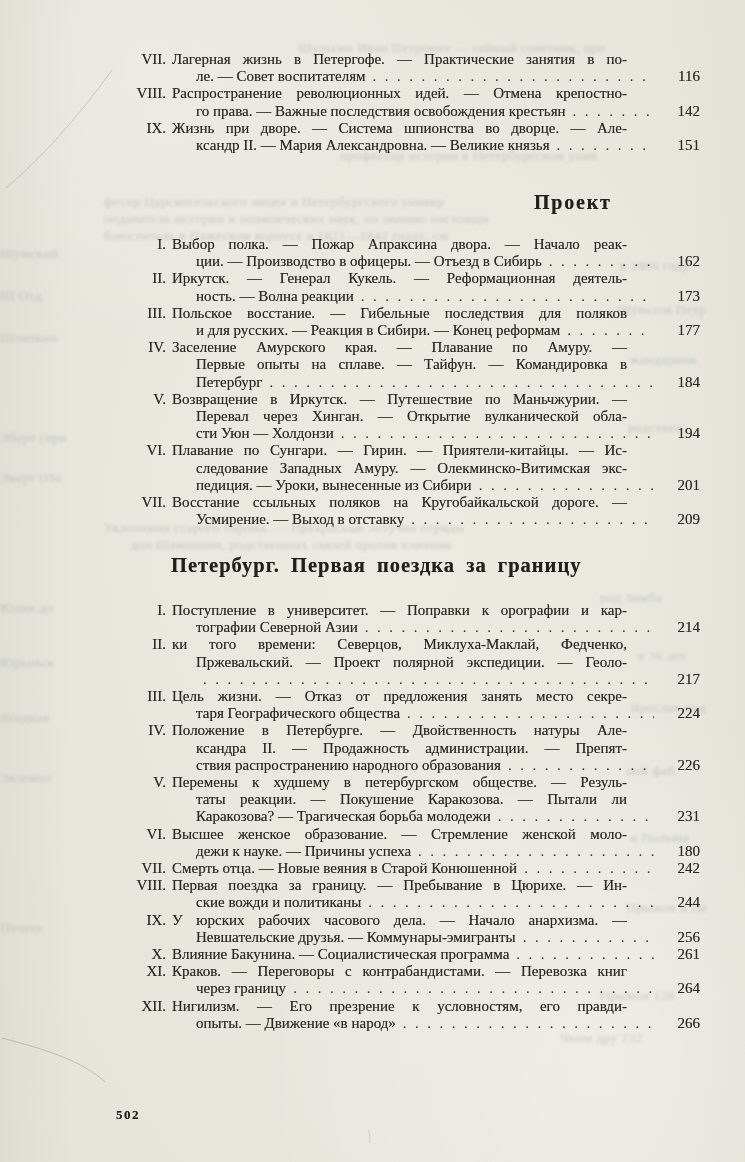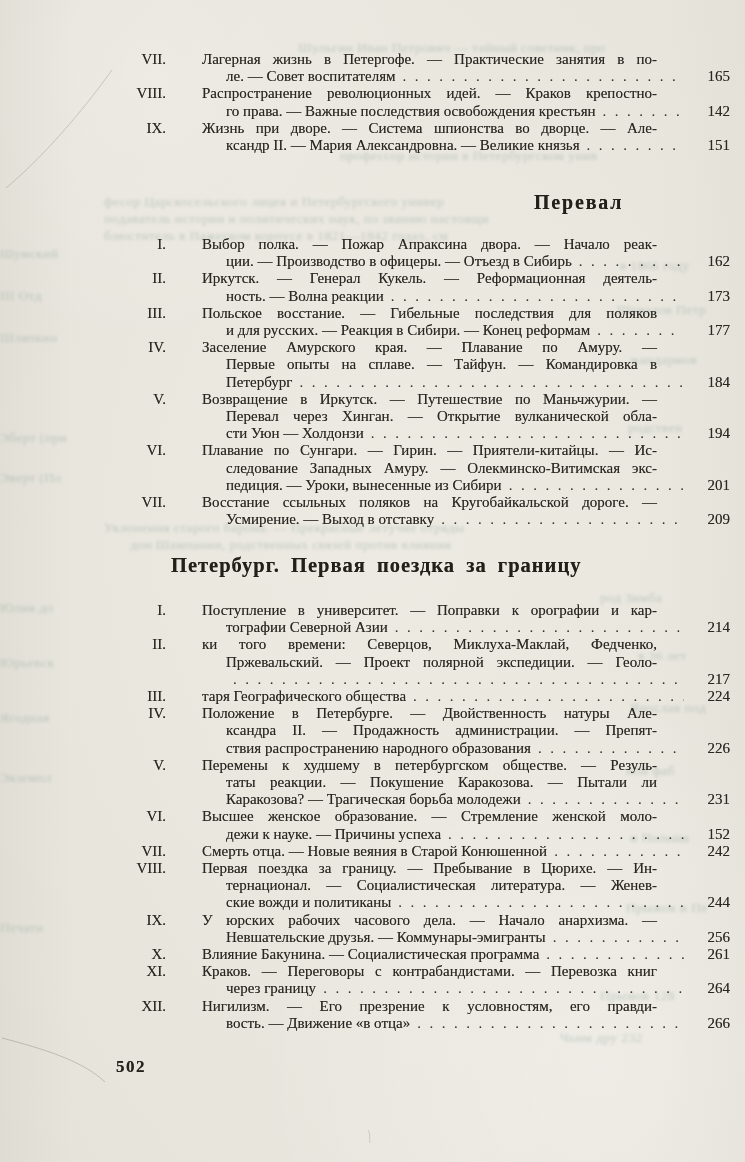--- a/index.html
+++ b/index.html
@@ -17,40 +17,40 @@
   .ghost {
     position:absolute; height:16px; overflow:hidden; white-space:nowrap;
     font-size:13.5px; letter-spacing:.4px; color:#7e9c92; opacity:.40;
     filter:blur(1.4px); pointer-events:none;
   }
   
   .entries { position:absolute; left:106px; width:594px; }
   #sec0-entries { top:51px; }
   #sec1-entries { top:236px; }
   #sec2-entries { top:602px; }
-  .entry { display:flex; font-size:15px; line-height:17.2px;gap:30px; }
+  .entry { display:flex; font-size:15px; line-height:17.2px; }
   .num { flex:0 0 66px; text-align:right; padding-right:6px; box-sizing:border-box;
          text-shadow:0 0 .4px rgba(43,39,34,.55); }
   .body { width:528px; }
   .body > div { padding-left:24px; box-sizing:border-box; }
   .body > div:first-child { padding-left:0; }
   .jline { width:455px; text-align:justify; text-align-last:justify; text-justify:inter-word;
            text-shadow:0 0 .4px rgba(43,39,34,.55); }
   .lastline { display:flex; align-items:baseline; }
   .txt { white-space:nowrap; flex:0 0 auto; text-shadow:0 0 .4px rgba(43,39,34,.55); }
   .dots { flex:1 1 auto; min-width:0; overflow:hidden; white-space:nowrap;
           letter-spacing:8.5px; padding-left:7px; color:#353029; }
   .pg { flex:0 0 46px; text-align:right; white-space:nowrap;
         text-shadow:0 0 .4px rgba(43,39,34,.55); }
   
   .heading { position:absolute; font-weight:bold; color:#232019;
              text-shadow:0 0 .5px rgba(30,27,22,.6); }
   #sec1-heading { top:191px; left:534px; font-size:20px; letter-spacing:1.8px; }
   #sec2-heading { top:554px; left:171px; font-size:20.5px; letter-spacing:1px; word-spacing:5px; }
-  .folio { position:absolute; left:116px; top:1057px; font-size:17px; font-weight:bold;
+  .folio { position:absolute; left:116px; top:1107px; font-size:13px; font-weight:bold;
            letter-spacing:1.5px; color:#26221c; text-shadow:0 0 .5px rgba(30,27,22,.6); }
   .scratches { position:absolute; left:0; top:0; pointer-events:none; }
 </style>
 </head>
 <body>
 
 <div class="page">
 
   <div id="ghosts">
       <div class="ghost" style="left: 298px; top: 40px; width: 340px;">Шульгин Иван Петрович — тайный советник, про</div>
@@ -91,49 +91,49 @@
   </svg>
 
   <div class="entries" id="sec0-entries">
       <div class="entry">
         <span class="num">VII.</span>
         <div class="body">
           <div class="jline">Лагерная жизнь в Петергофе. — Практические занятия в по-</div>
           <div class="lastline">
             <span class="txt">ле. — Совет воспитателям</span>
             <span class="dots">..................................................</span>
-            <span class="pg">165</span>
+            <span class="pg">116</span>
           </div>
         </div>
       </div>
       <div class="entry">
         <span class="num">VIII.</span>
         <div class="body">
-          <div class="jline">Распространение революционных идей. — Краков крепостно-</div>
+          <div class="jline">Распространение революционных идей. — Отмена крепостно-</div>
           <div class="lastline">
             <span class="txt">го права. — Важные последствия освобождения крестьян</span>
             <span class="dots">..................................................</span>
             <span class="pg">142</span>
           </div>
         </div>
       </div>
       <div class="entry">
         <span class="num">IX.</span>
         <div class="body">
           <div class="jline">Жизнь при дворе. — Система шпионства во дворце. — Але-</div>
           <div class="lastline">
             <span class="txt">ксандр II. — Мария Александровна. — Великие князья</span>
             <span class="dots">..................................................</span>
             <span class="pg">151</span>
           </div>
         </div>
       </div>
     </div>
 
-  <div class="heading" id="sec1-heading">Перевал</div>
+  <div class="heading" id="sec1-heading">Проект</div>
   <div class="entries" id="sec1-entries">
       <div class="entry">
         <span class="num">I.</span>
         <div class="body">
           <div class="jline">Выбор полка. — Пожар Апраксина двора. — Начало реак-</div>
           <div class="lastline">
             <span class="txt">ции. — Производство в офицеры. — Отъезд в Сибирь</span>
             <span class="dots">..................................................</span>
             <span class="pg">162</span>
           </div>
@@ -230,20 +230,21 @@
           <div class="jline">Пржевальский. — Проект полярной экспедиции. — Геоло-</div>
           <div class="lastline">
             <span class="dots">..................................................</span>
             <span class="pg">217</span>
           </div>
         </div>
       </div>
       <div class="entry">
         <span class="num">III.</span>
         <div class="body">
+          <div class="jline">Цель жизни. — Отказ от предложения занять место секре-</div>
           <div class="lastline">
             <span class="txt">таря Географического общества</span>
             <span class="dots">..................................................</span>
             <span class="pg">224</span>
           </div>
         </div>
       </div>
       <div class="entry">
         <span class="num">IV.</span>
         <div class="body">
@@ -268,39 +269,38 @@
           </div>
         </div>
       </div>
       <div class="entry">
         <span class="num">VI.</span>
         <div class="body">
           <div class="jline">Высшее женское образование. — Стремление женской моло-</div>
           <div class="lastline">
             <span class="txt">дежи к науке. — Причины успеха</span>
             <span class="dots">..................................................</span>
-            <span class="pg">152</span>
+            <span class="pg">180</span>
           </div>
         </div>
       </div>
       <div class="entry">
         <span class="num">VII.</span>
         <div class="body">
           <div class="lastline">
             <span class="txt">Смерть отца. — Новые веяния в Старой Конюшенной</span>
             <span class="dots">..................................................</span>
             <span class="pg">242</span>
           </div>
         </div>
       </div>
       <div class="entry">
         <span class="num">VIII.</span>
         <div class="body">
           <div class="jline">Первая поездка за границу. — Пребывание в Цюрихе. — Ин-</div>
-          <div class="jline">тернационал. — Социалистическая литература. — Женев-</div>
           <div class="lastline">
             <span class="txt">ские вожди и политиканы</span>
             <span class="dots">..................................................</span>
             <span class="pg">244</span>
           </div>
         </div>
       </div>
       <div class="entry">
         <span class="num">IX.</span>
         <div class="body">
@@ -331,21 +331,21 @@
             <span class="dots">..................................................</span>
             <span class="pg">264</span>
           </div>
         </div>
       </div>
       <div class="entry">
         <span class="num">XII.</span>
         <div class="body">
           <div class="jline">Нигилизм. — Его презрение к условностям, его правди-</div>
           <div class="lastline">
-            <span class="txt">вость. — Движение «в отца»</span>
+            <span class="txt">опыты. — Движение «в народ»</span>
             <span class="dots">..................................................</span>
             <span class="pg">266</span>
           </div>
         </div>
       </div>
     </div>
 
   <div class="folio">502</div>
 
 </div>

